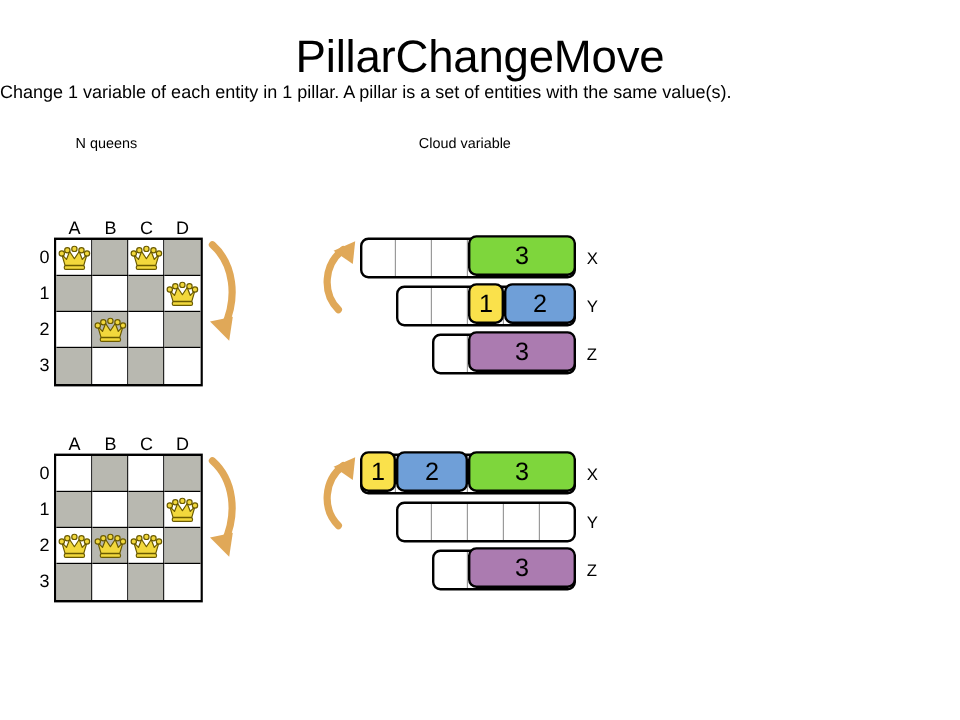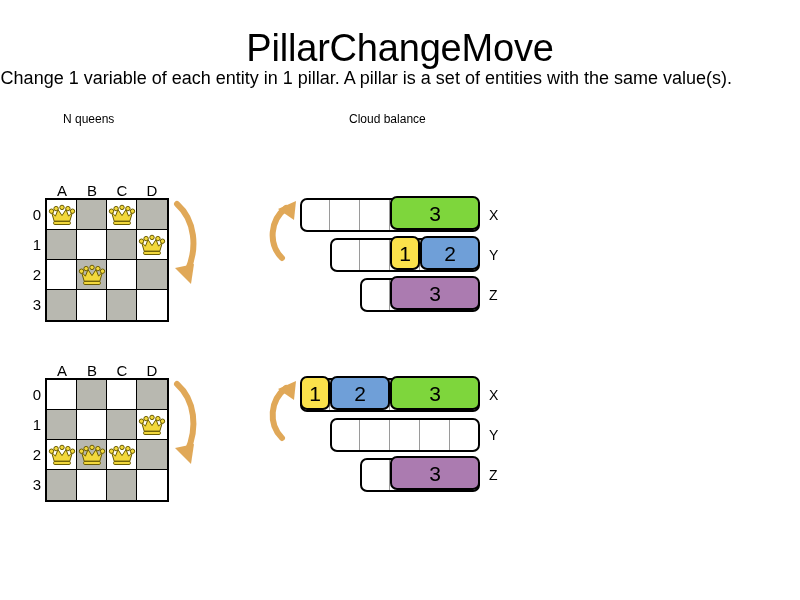--- a/index.html
+++ b/index.html
@@ -26,22 +26,22 @@
     font-size: 38px;
     font-weight: normal;
     letter-spacing: -0.2px;
     line-height: 44px;
   }
   #page-subtitle {
     position: absolute;
     top: 69px;
     left: 0;
     width: 732px;
-    text-align: right;
-    font-size: 18px;
+    text-align: left;
+    font-size: 15px;
     line-height: 18px;
   }
 
   
   .section-heading {
     position: absolute;
     font-size: 12px;
     line-height: 18px;
     white-space: nowrap;
   }
@@ -150,21 +150,21 @@
     height: 34px;
   }
 </style>
 </head>
 <body>
 
 <div id="page-title">PillarChangeMove</div>
 <div id="page-subtitle">Change 1 variable of each entity in 1 pillar. A pillar is a set of entities with the same value(s).</div>
 
 <div class="section-heading" id="heading-nqueens">N queens</div>
-<div class="section-heading" id="heading-cloud">Cloud balance</div>
+<div class="section-heading" id="heading-cloud">Cloud variable</div>
 
 <div class="board-wrap" id="board-top">
     <div class="board">
       <div class="col-label" style="left: 0px;">A</div>
       <div class="col-label" style="left: 30px;">B</div>
       <div class="col-label" style="left: 60px;">C</div>
       <div class="col-label" style="left: 90px;">D</div>
       <div class="row-label" style="top: 7px;">0</div>
       <div class="row-label" style="top: 37px;">1</div>
       <div class="row-label" style="top: 67px;">2</div>

